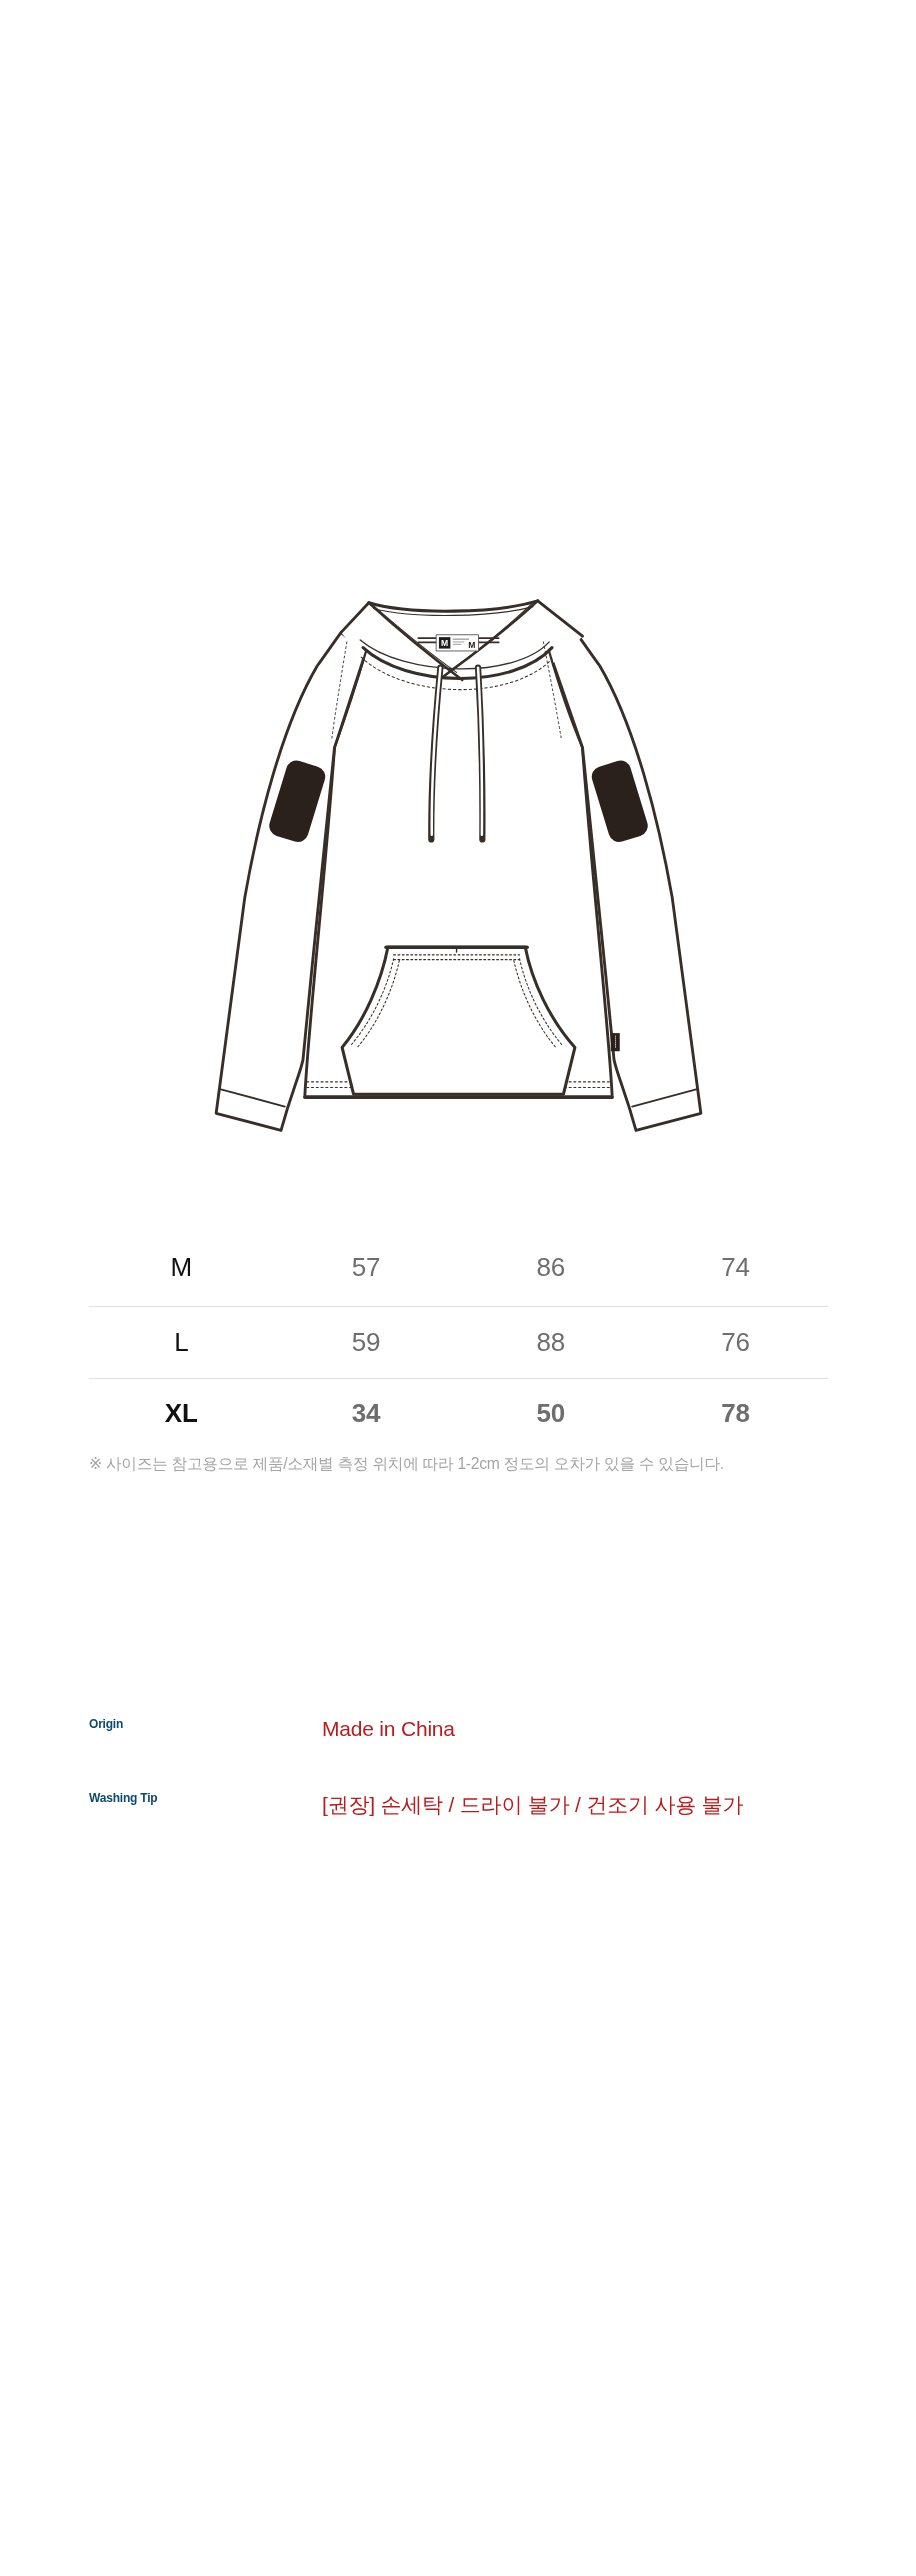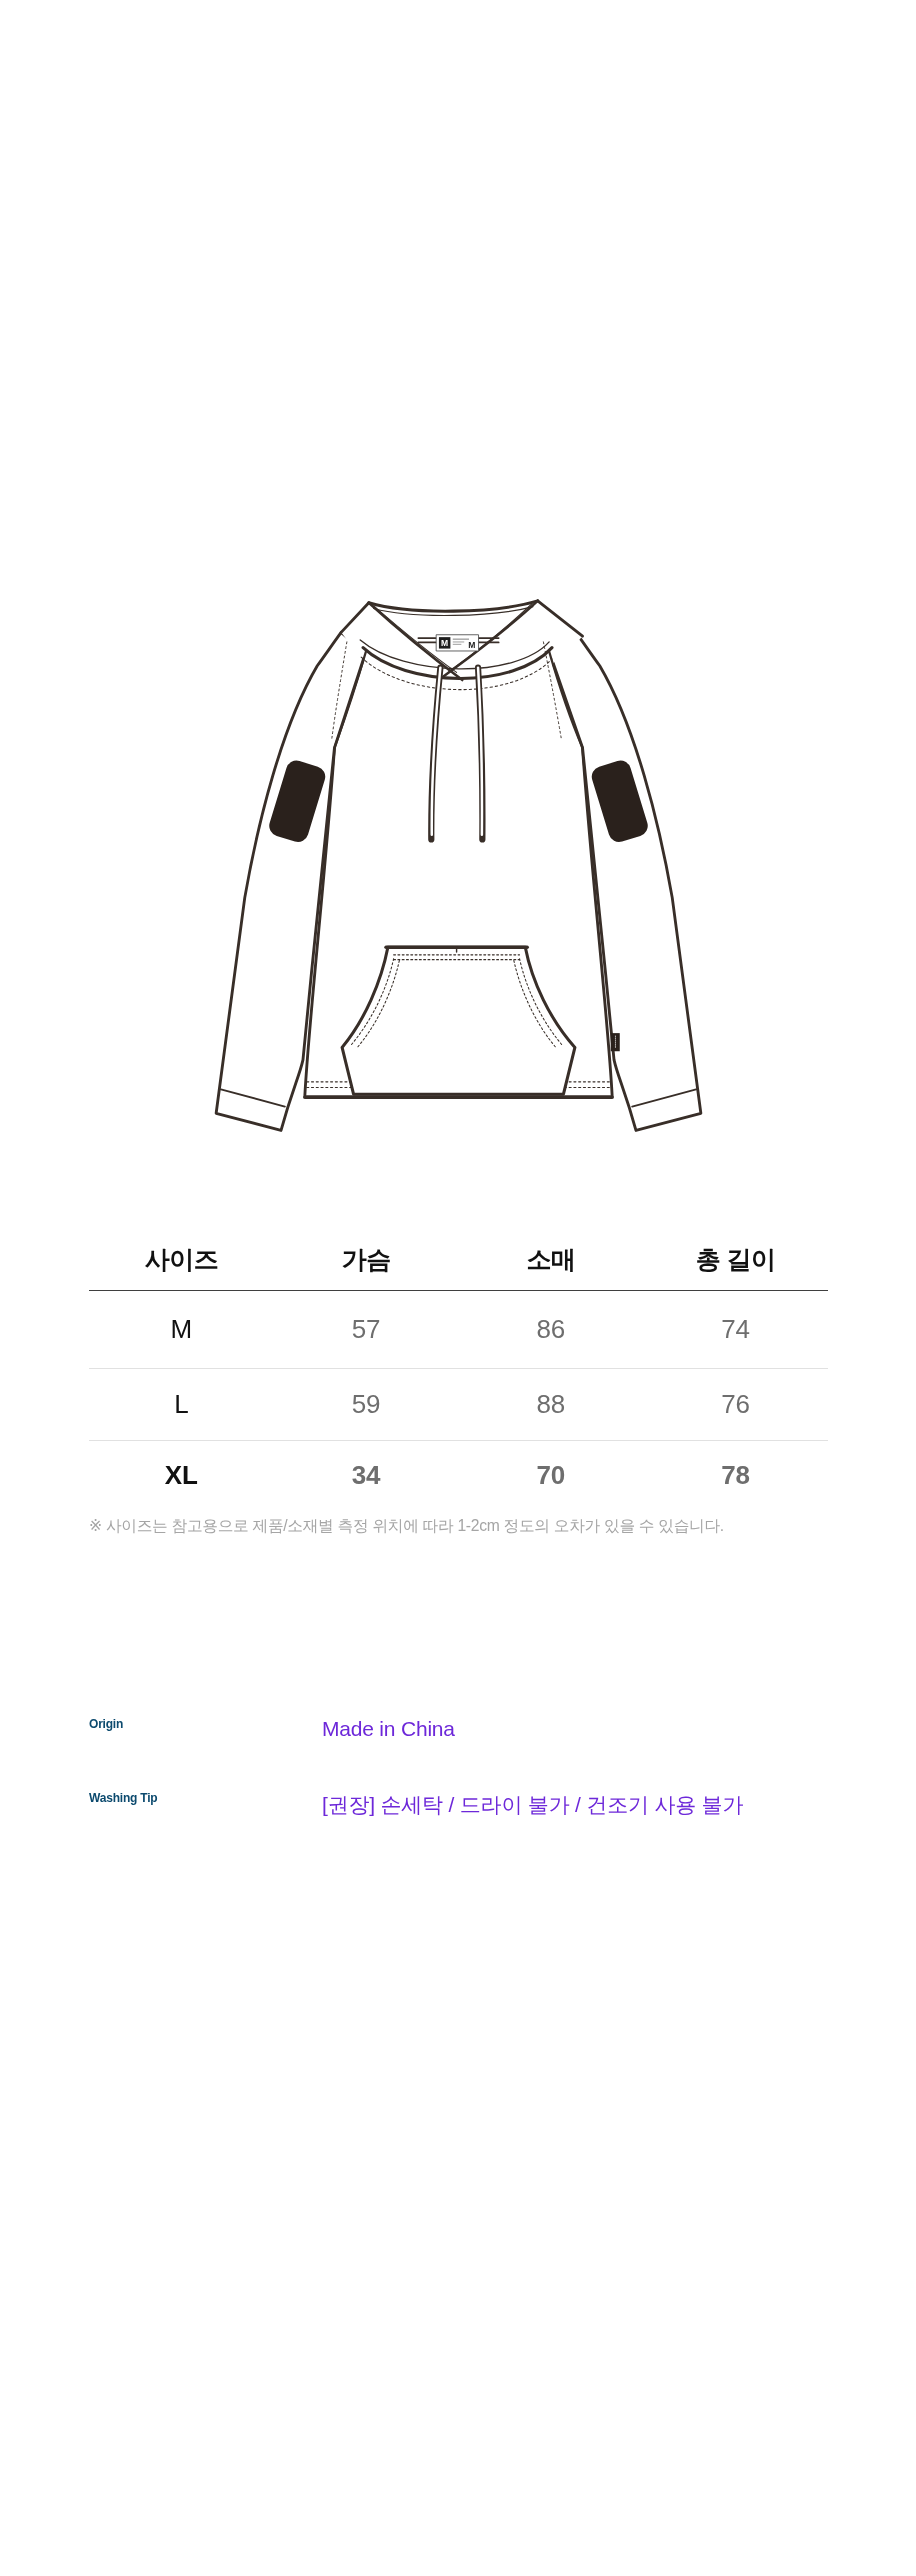--- a/index.html
+++ b/index.html
@@ -22,21 +22,21 @@
   }
   .st-row.r1{height:77px;}
   .st-row.r2{height:71px;}
   .st-row.r3{height:69px;border-bottom:none;font-weight:bold;}
   .st-row .size-cell{color:#111;}
   .st-note{margin-top:5.7px;text-align:left;font-size:15.7px;color:#a5a5a5;letter-spacing:-0.3px;}
   
   .product-info{position:absolute;left:89px;top:1717px;width:764px;}
   .pi-row{display:flex;align-items:flex-start;height:27px;margin-bottom:47px;}
   .pi-label{width:233px;flex:0 0 233px;font-size:12px;font-weight:700;color:#0c4a6e;letter-spacing:-0.2px;}
-  .pi-value{font-size:21px;color:#6d28d9;letter-spacing:-0.2px;white-space:nowrap;}
+  .pi-value{font-size:21px;color:#b91c1c;letter-spacing:-0.2px;white-space:nowrap;}
 </style>
 </head>
 <body>
 
 <div class="page">
 
   <div class="hoodie-wrap">
     <svg width="687" height="592" viewBox="0 0 720 620" xmlns="http://www.w3.org/2000/svg">
       <g stroke="#382e28" fill="none" stroke-linecap="round" stroke-linejoin="round">
 
@@ -114,42 +114,36 @@
 
         <g>
           <rect x="519.5" y="482" width="9.5" height="19" fill="#2a211c" stroke="none"></rect>
           <path stroke="#ffffff" stroke-width="0.7" stroke-dasharray="1 1.2" d="M524.5,485 L524.5,498"></path>
         </g>
       </g>
     </svg>
   </div>
 
   <div class="size-table">
-    <div class="st-header">
-      <div>사이즈</div>
-      <div>가슴</div>
-      <div>소매</div>
-      <div>총 길이</div>
-    </div>
     <div class="st-row r1">
       <div class="size-cell">M</div>
       <div>57</div>
       <div>86</div>
       <div>74</div>
     </div>
     <div class="st-row r2">
       <div class="size-cell">L</div>
       <div>59</div>
       <div>88</div>
       <div>76</div>
     </div>
     <div class="st-row r3">
       <div class="size-cell">XL</div>
       <div>34</div>
-      <div>70</div>
+      <div>50</div>
       <div>78</div>
     </div>
     <div class="st-note">※ 사이즈는 참고용으로 제품/소재별 측정 위치에 따라 1-2cm 정도의 오차가 있을 수 있습니다.</div>
   </div>
 
   <div class="product-info">
     <div class="pi-row">
       <div class="pi-label">Origin</div>
       <div class="pi-value">Made in China</div>
     </div>

